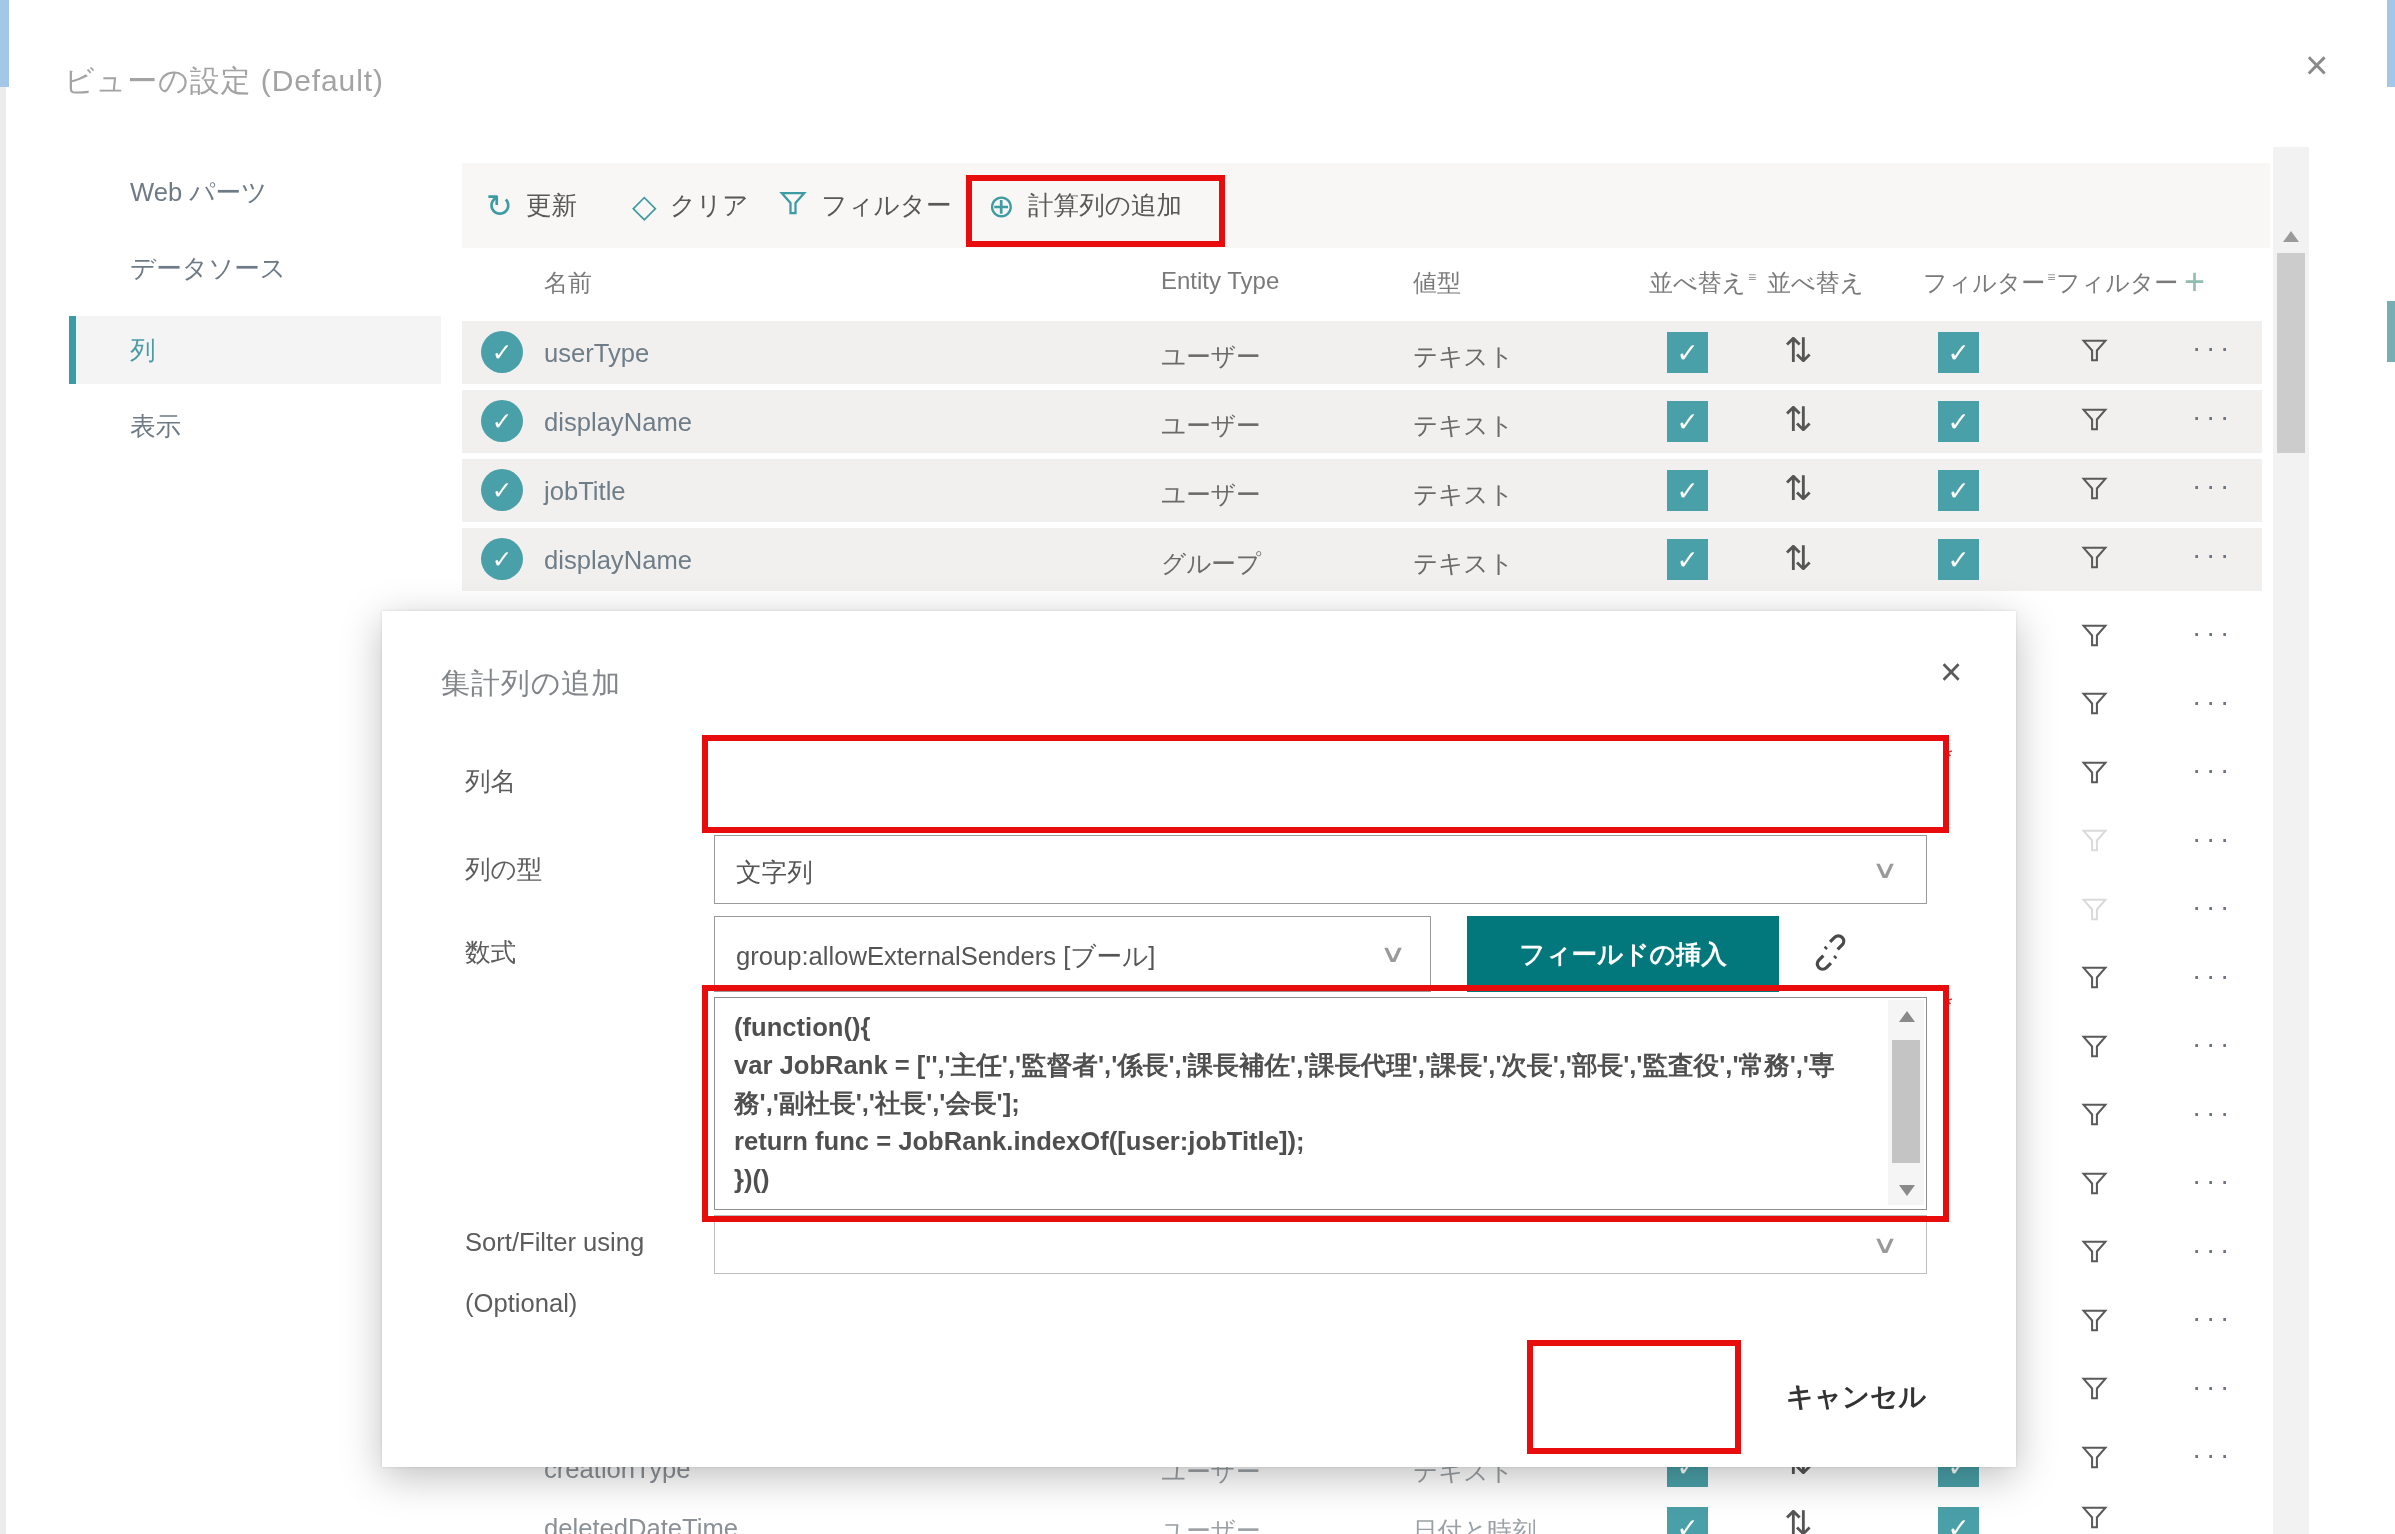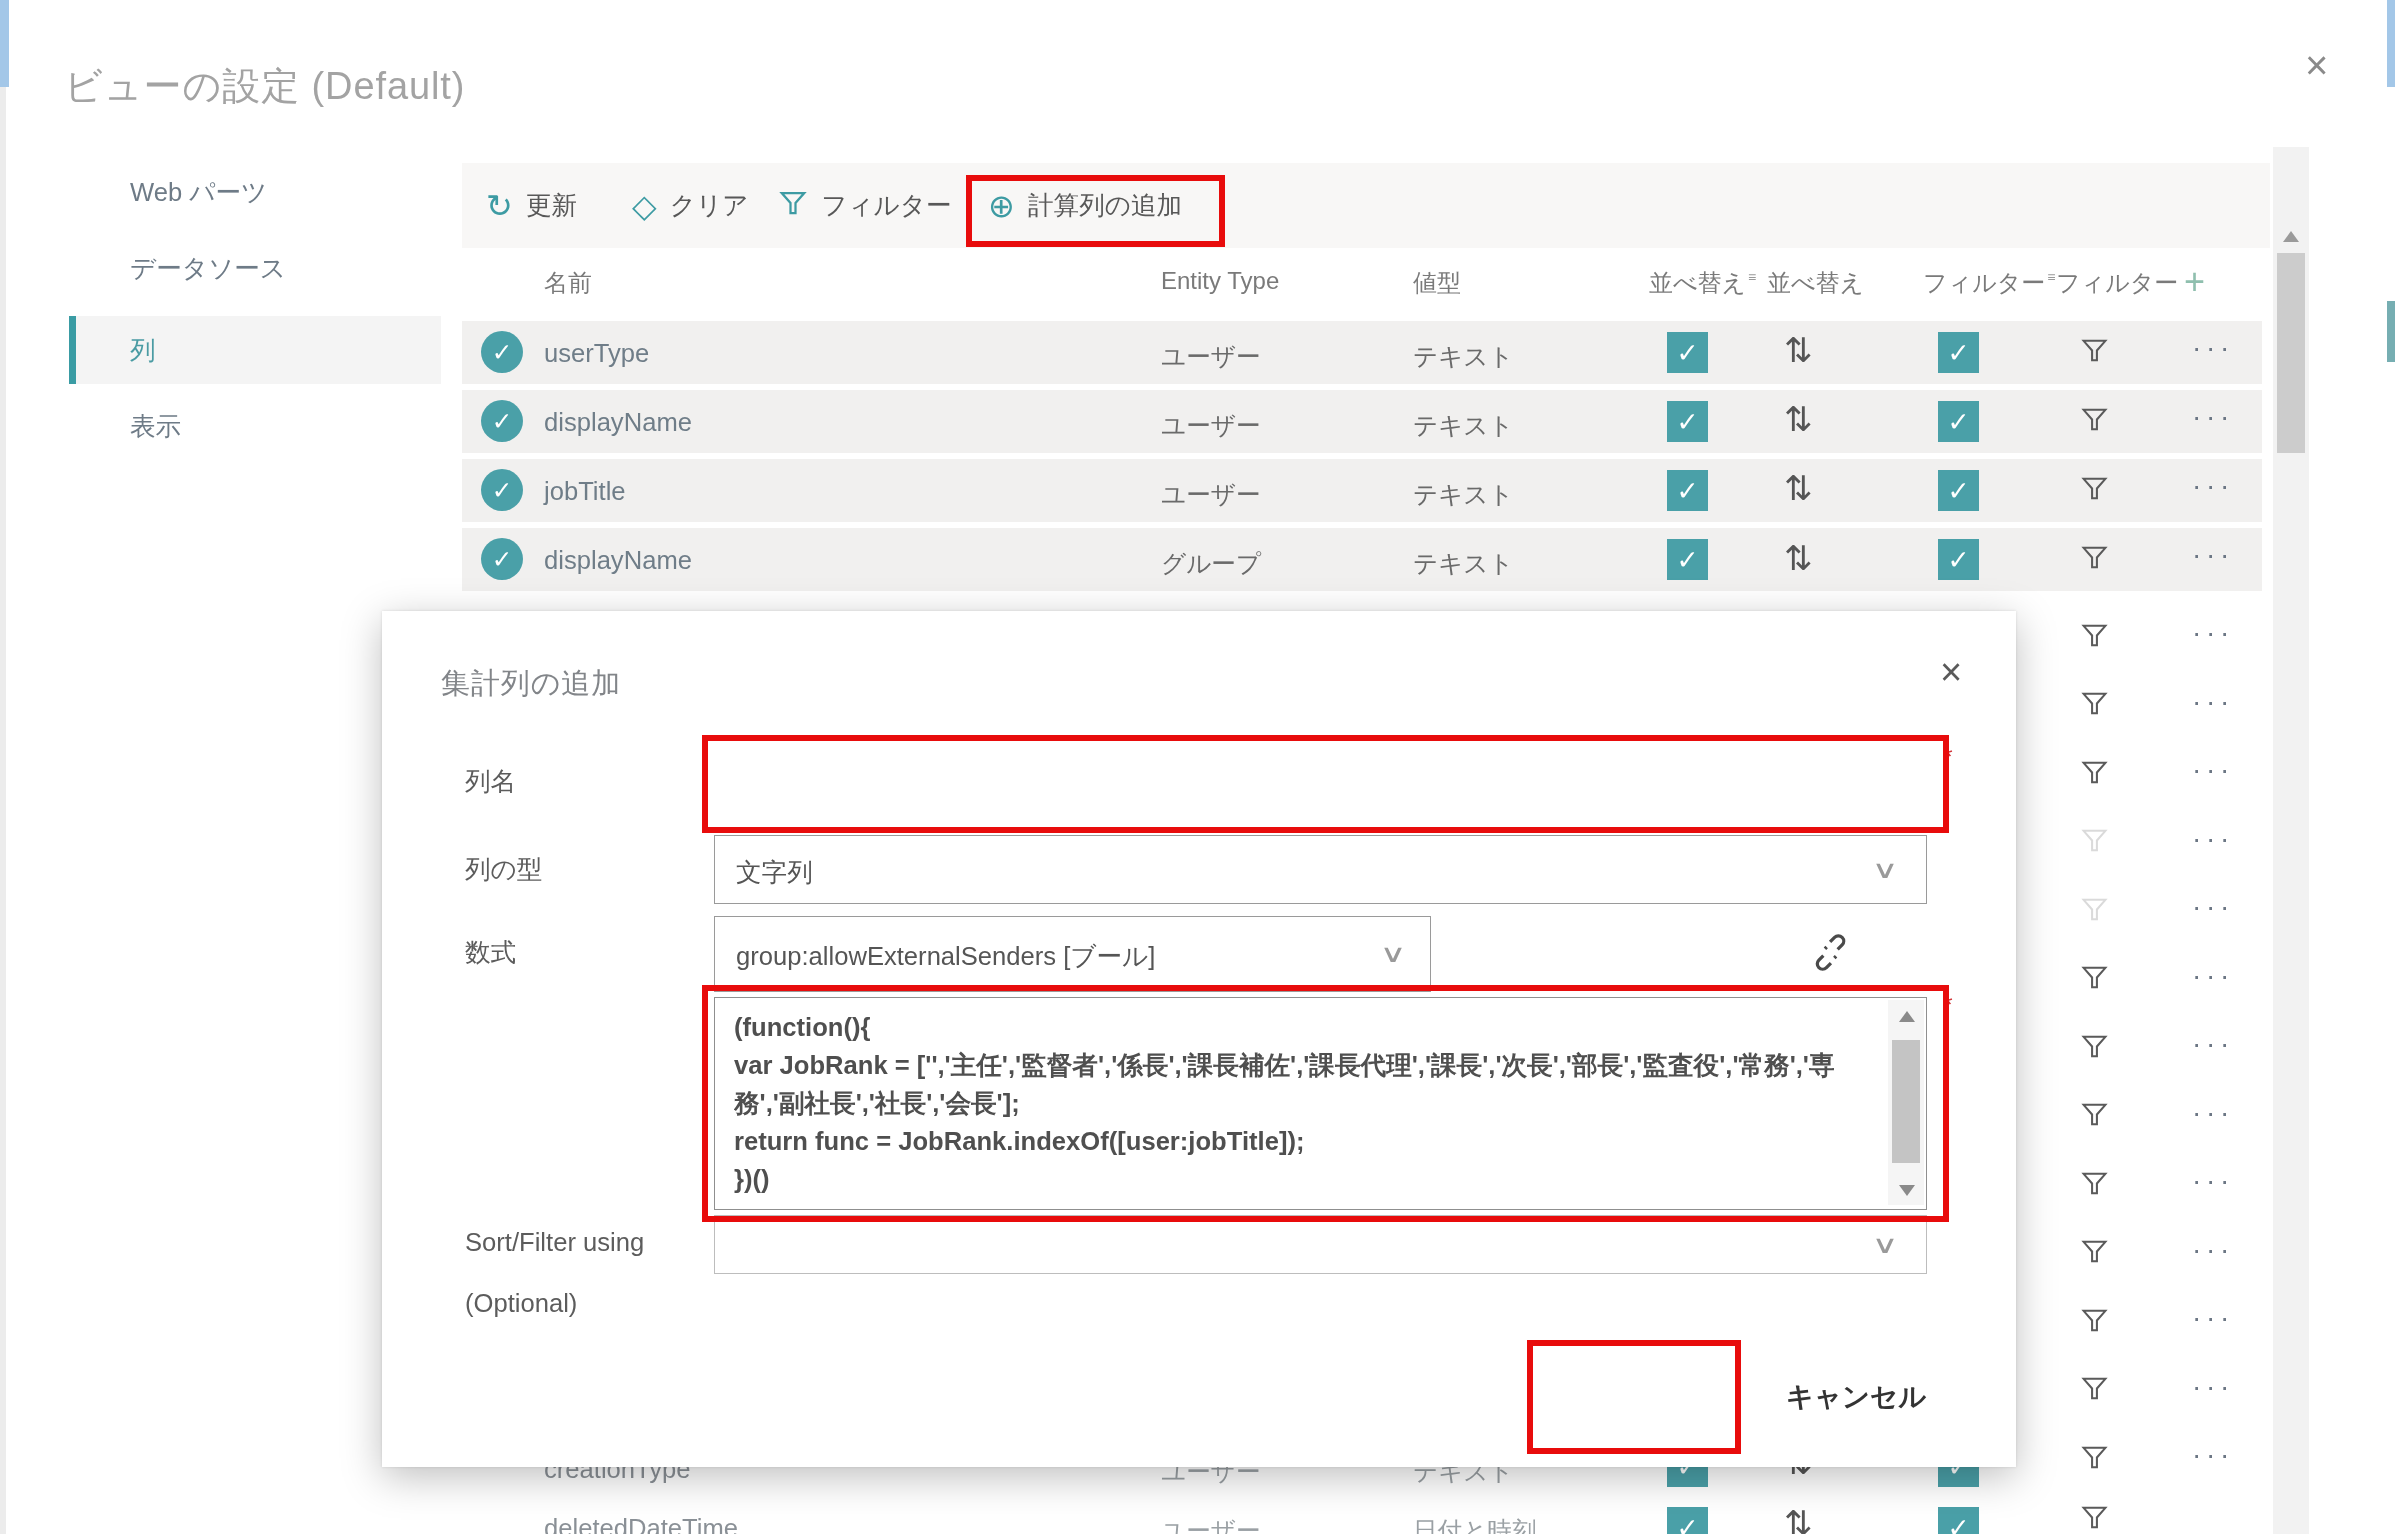--- a/index.html
+++ b/index.html
@@ -7,21 +7,21 @@
           font-family:"Liberation Sans","DejaVu Sans",sans-serif;color:#555;}
   .abs{position:absolute;}
 
   
   .edge-blue-left{left:0;top:0;width:8.5px;height:87px;background:#a3c7e8;}
   .edge-blue-right{left:2387px;top:0;width:8.5px;height:87px;background:#a3c7e8;}
   .edge-gray-left{left:0;top:87px;width:5.7px;height:1448px;background:#ececec;}
   .edge-teal-right{left:2387px;top:301px;width:8.5px;height:61px;background:#76aeb2;}
 
   
-  .win-title{left:64px;top:61px;font-size:38px;color:#a3a3a3;letter-spacing:0.9px;}
+  .win-title{left:64px;top:61px;font-size:30px;color:#a3a3a3;letter-spacing:0.9px;}
   .win-close{left:2305px;top:45px;font-size:40px;color:#8a8a8a;line-height:40px;cursor:default;}
 
   
   .side-item{left:130px;width:284px;height:44px;font-size:25.6px;color:#6e7b87;line-height:44px;}
   .side-sel-band{left:69px;top:316px;width:372px;height:68px;background:#f4f4f4;}
   .side-sel-bar{left:69px;top:316px;width:6.6px;height:68px;background:#3a9ca4;}
   .side-item.selected{color:#4a9ba3;}
 
   
   .toolbar{left:462px;top:163px;width:1808px;height:85px;background:#f8f7f6;}
@@ -342,20 +342,21 @@
     <div class="dlg fld-box" style="left:332px;top:224px;width:1213px;height:69px;border-color:#9a9a9a;">
       <div class="dlg fld-text" style="left:21px;top:19px;">文字列</div>
       <div class="dlg chev" style="right:32px;top:19px;">∨</div>
     </div>
 
     <div class="dlg dlg-label" style="left:83px;top:324px;">数式</div>
     <div class="dlg fld-box" style="left:332px;top:305px;width:717px;height:76px;border-color:#9a9a9a;">
       <div class="dlg fld-text" style="left:21px;top:22px;">group:allowExternalSenders [ブール]</div>
       <div class="dlg chev" style="right:28px;top:22px;">∨</div>
     </div>
+    <div class="dlg teal-btn" style="left:1085px;top:305px;width:312px;height:76px;">フィールドの挿入</div>
     <div class="dlg" style="left:1424px;top:317px;">
       <svg width="49" height="49" viewBox="0 0 24 24" fill="none" stroke="#4a4a4a" stroke-width="1.6">
         <path d="M8.5 13.5l-2.2 2.2a2.6 2.6 0 103.7 3.7l2.2-2.2"></path>
         <path d="M15.5 10.5l2.2-2.2a2.6 2.6 0 10-3.7-3.7l-2.2 2.2"></path>
         <path d="M10.3 10.3l-1.2-1.2M13.7 13.7l1.2 1.2" stroke-width="1.2"></path>
       </svg>
     </div>
 
     <div class="dlg code-box" style="left:332px;top:386px;width:1213px;height:213px;">
       <div class="dlg code-text" style="left:19px;top:9.5px;width:1126px;height:192px;overflow:hidden;font-weight:bold;">(function(){

